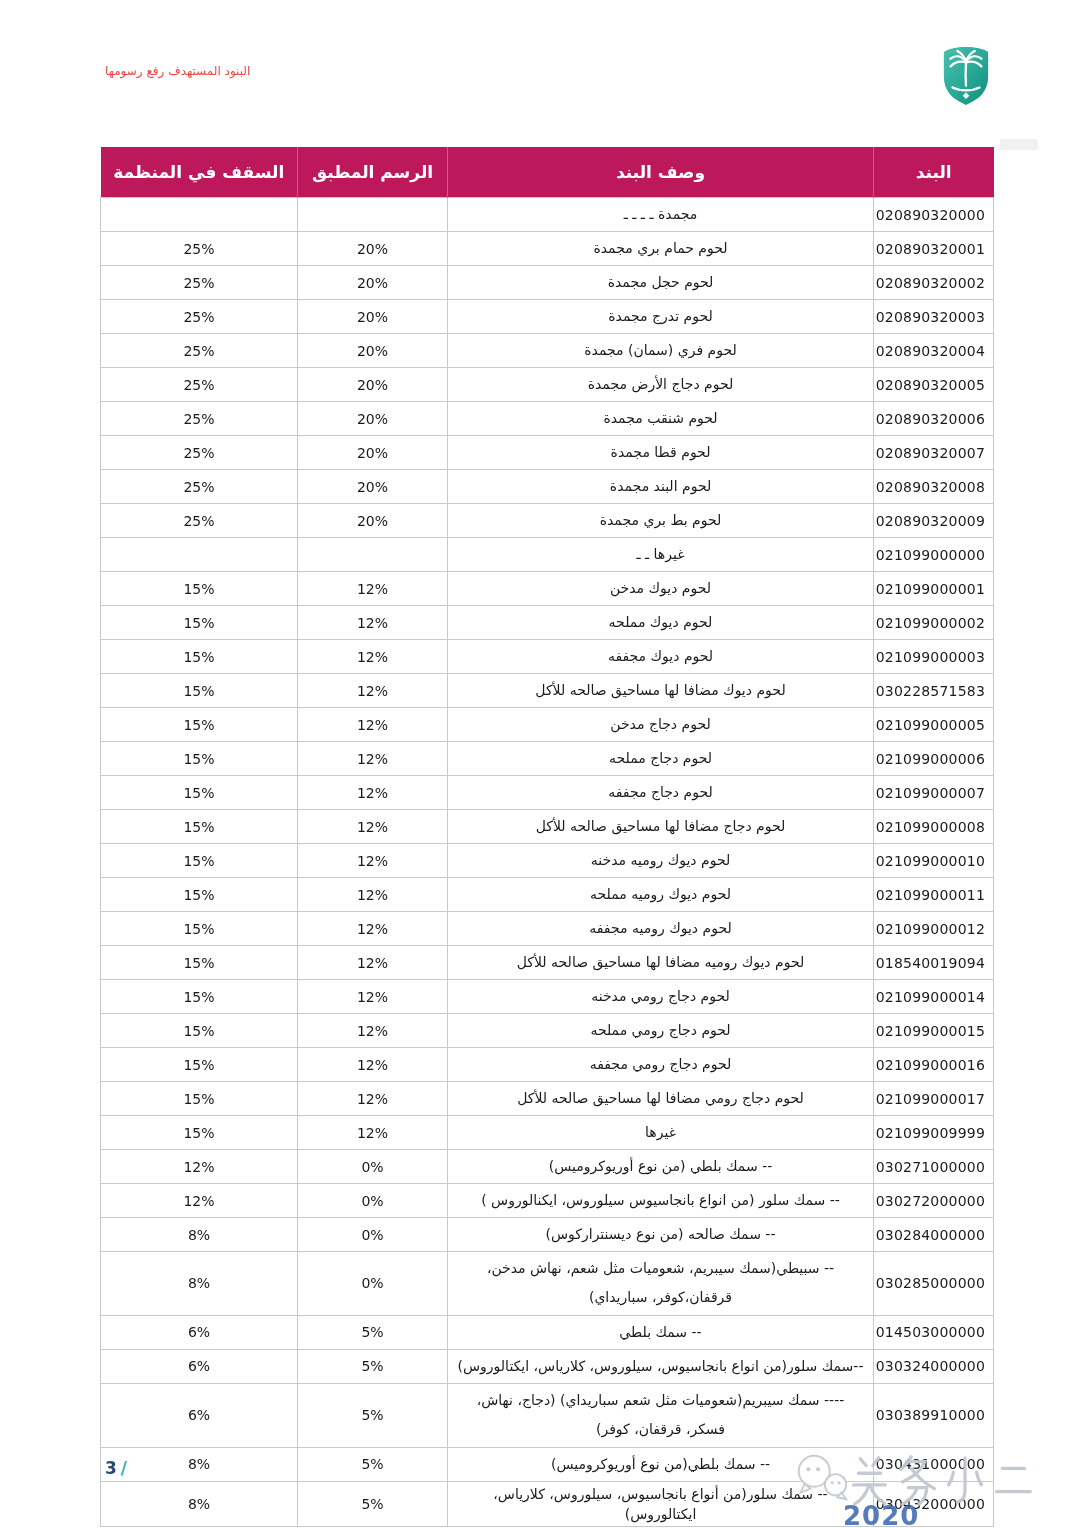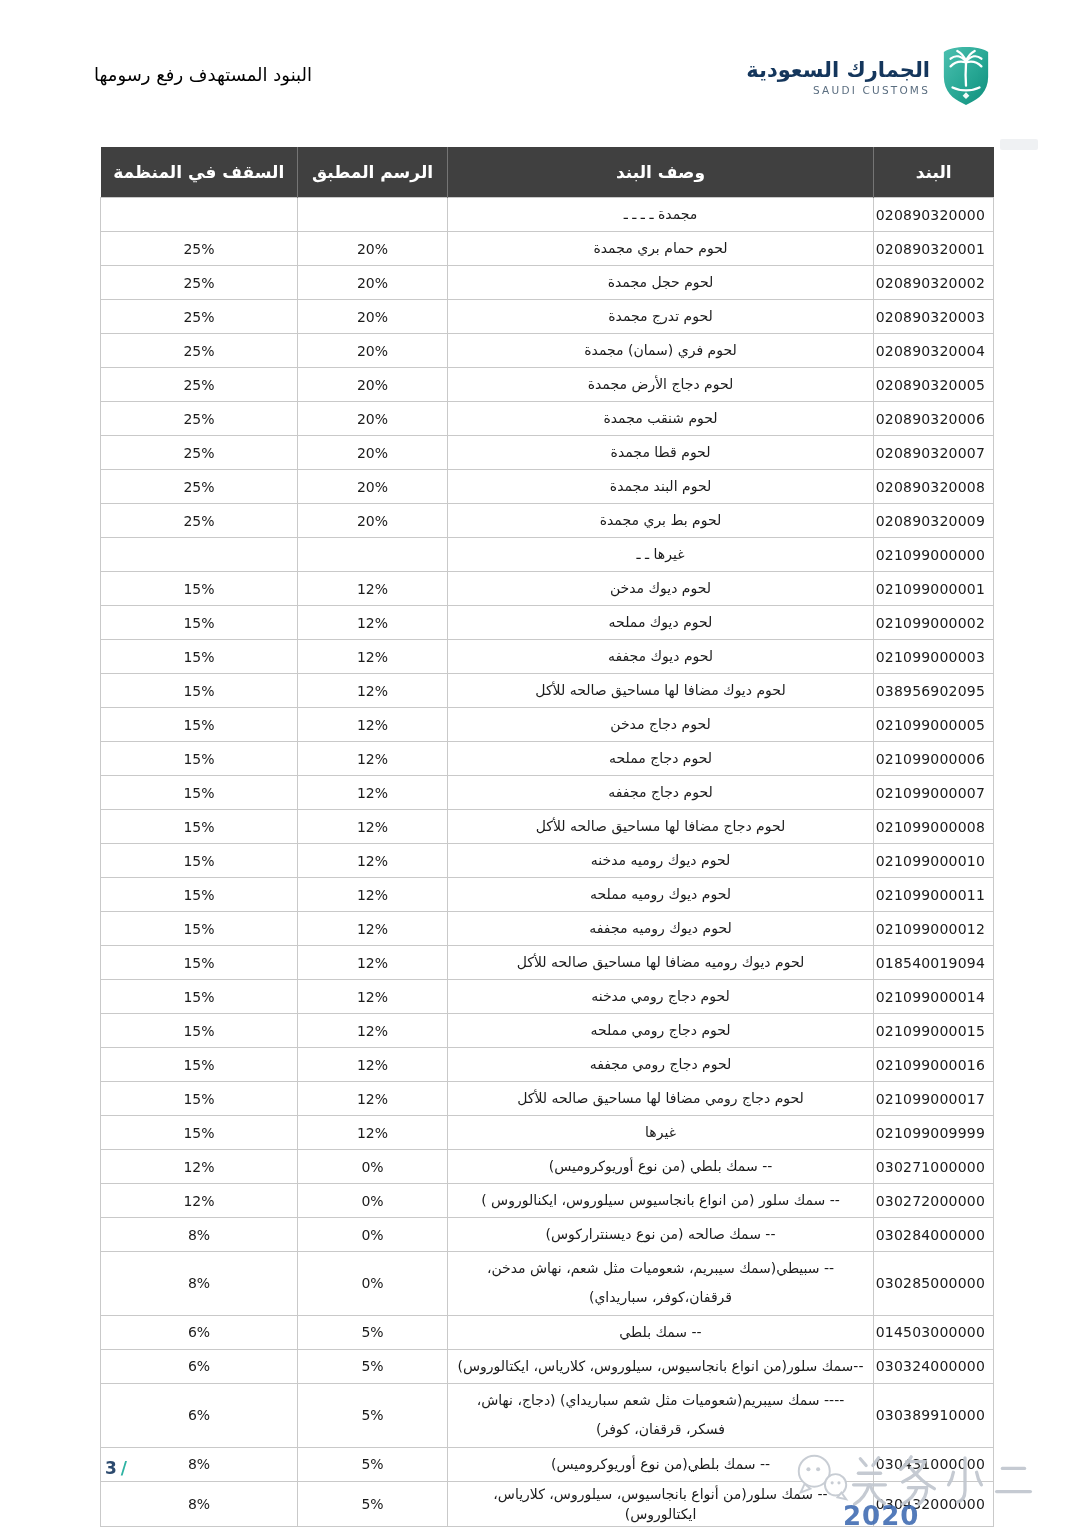--- a/index.html
+++ b/index.html
@@ -5,43 +5,43 @@
   html,body{margin:0;padding:0;}
   body{
     width:1080px;height:1528px;position:relative;background:#ffffff;
     font-family:"DejaVu Sans","Liberation Sans",sans-serif;
     -webkit-font-smoothing:antialiased;
   }
   .page{position:absolute;inset:0;overflow:hidden;}
 
   
   .doc-title{
-    position:absolute;left:94px;top:64px;
-    direction:rtl;font-size:18px;color:#000000;letter-spacing:0;
+    position:absolute;left:105px;top:64px;
+    direction:rtl;font-size:12px;color:#ef4444;letter-spacing:0;
   }
   .logo{
     position:absolute;right:88px;top:46px;
     display:flex;align-items:center;gap:10px;
   }
   .logo-text{display:flex;flex-direction:column;align-items:flex-end;line-height:1.1;}
   .logo-ar{direction:rtl;font-size:21px;font-weight:bold;color:#14365c;}
   .logo-en{font-size:10.5px;letter-spacing:2.2px;color:#5b6e80;margin-top:3px;}
 
   .top-smudge{
     position:absolute;left:1000px;top:139px;width:38px;height:11px;
     background:#e2e5e9;opacity:.55;border-radius:2px;
   }
 
   
   table.tariff{
     position:absolute;left:100px;top:147px;width:893px;
     border-collapse:collapse;table-layout:fixed;direction:rtl;
   }
   table.tariff th{
-    background:#404040;color:#ffffff;height:48px;
+    background:#be185d;color:#ffffff;height:48px;
     font-size:17px;font-weight:bold;text-align:center;vertical-align:middle;
     border:0;
   }
   table.tariff th + th{border-right:1px solid rgba(255,255,255,.28);}
   table.tariff td{
     border:1px solid #c9c9c9;height:29px;vertical-align:middle;
     font-size:14px;color:#1b1b1b;background:#fff;padding:2px 8px;
   }
   td.cell-code{text-align:left;font-size:14.5px;padding:2px 4px;letter-spacing:.2px;}
   td.cell-desc{text-align:center;line-height:1.45;}
@@ -67,24 +67,20 @@
   }
 </style>
 </head>
 <body>
 
 <div class="page">
 
   <div class="doc-title">البنود المستهدف رفع رسومها</div>
 
   <div class="logo">
-    <div class="logo-text">
-      <div class="logo-ar">الجمارك السعودية</div>
-      <div class="logo-en">SAUDI CUSTOMS</div>
-    </div>
     <span>
       <svg width="52" height="60" viewBox="0 0 54 62">
         <defs>
           <linearGradient id="shg" x1="0" y1="0" x2="1" y2="1">
             <stop offset="0" stop-color="#4cc0b0"></stop>
             <stop offset="0.55" stop-color="#27a794"></stop>
             <stop offset="1" stop-color="#0e8e7c"></stop>
           </linearGradient>
         </defs>
         <path d="M27 1 C37 1 45 3 50 6 L50 32 C50 47 40 55 31 59 L27 61 L23 59 C14 55 4 47 4 32 L4 6 C9 3 17 1 27 1 Z" fill="url(#shg)"></path>
@@ -199,21 +195,21 @@
           <td class="cell-pct">12%</td>
           <td class="cell-pct">15%</td>
         </tr>
         <tr>
           <td class="cell-code">021099000003</td>
           <td class="cell-desc">لحوم ديوك مجففه</td>
           <td class="cell-pct">12%</td>
           <td class="cell-pct">15%</td>
         </tr>
         <tr>
-          <td class="cell-code">038956902095</td>
+          <td class="cell-code">030228571583</td>
           <td class="cell-desc">لحوم ديوك مضافا لها مساحيق صالحه للأكل</td>
           <td class="cell-pct">12%</td>
           <td class="cell-pct">15%</td>
         </tr>
         <tr>
           <td class="cell-code">021099000005</td>
           <td class="cell-desc">لحوم دجاج مدخن</td>
           <td class="cell-pct">12%</td>
           <td class="cell-pct">15%</td>
         </tr>

